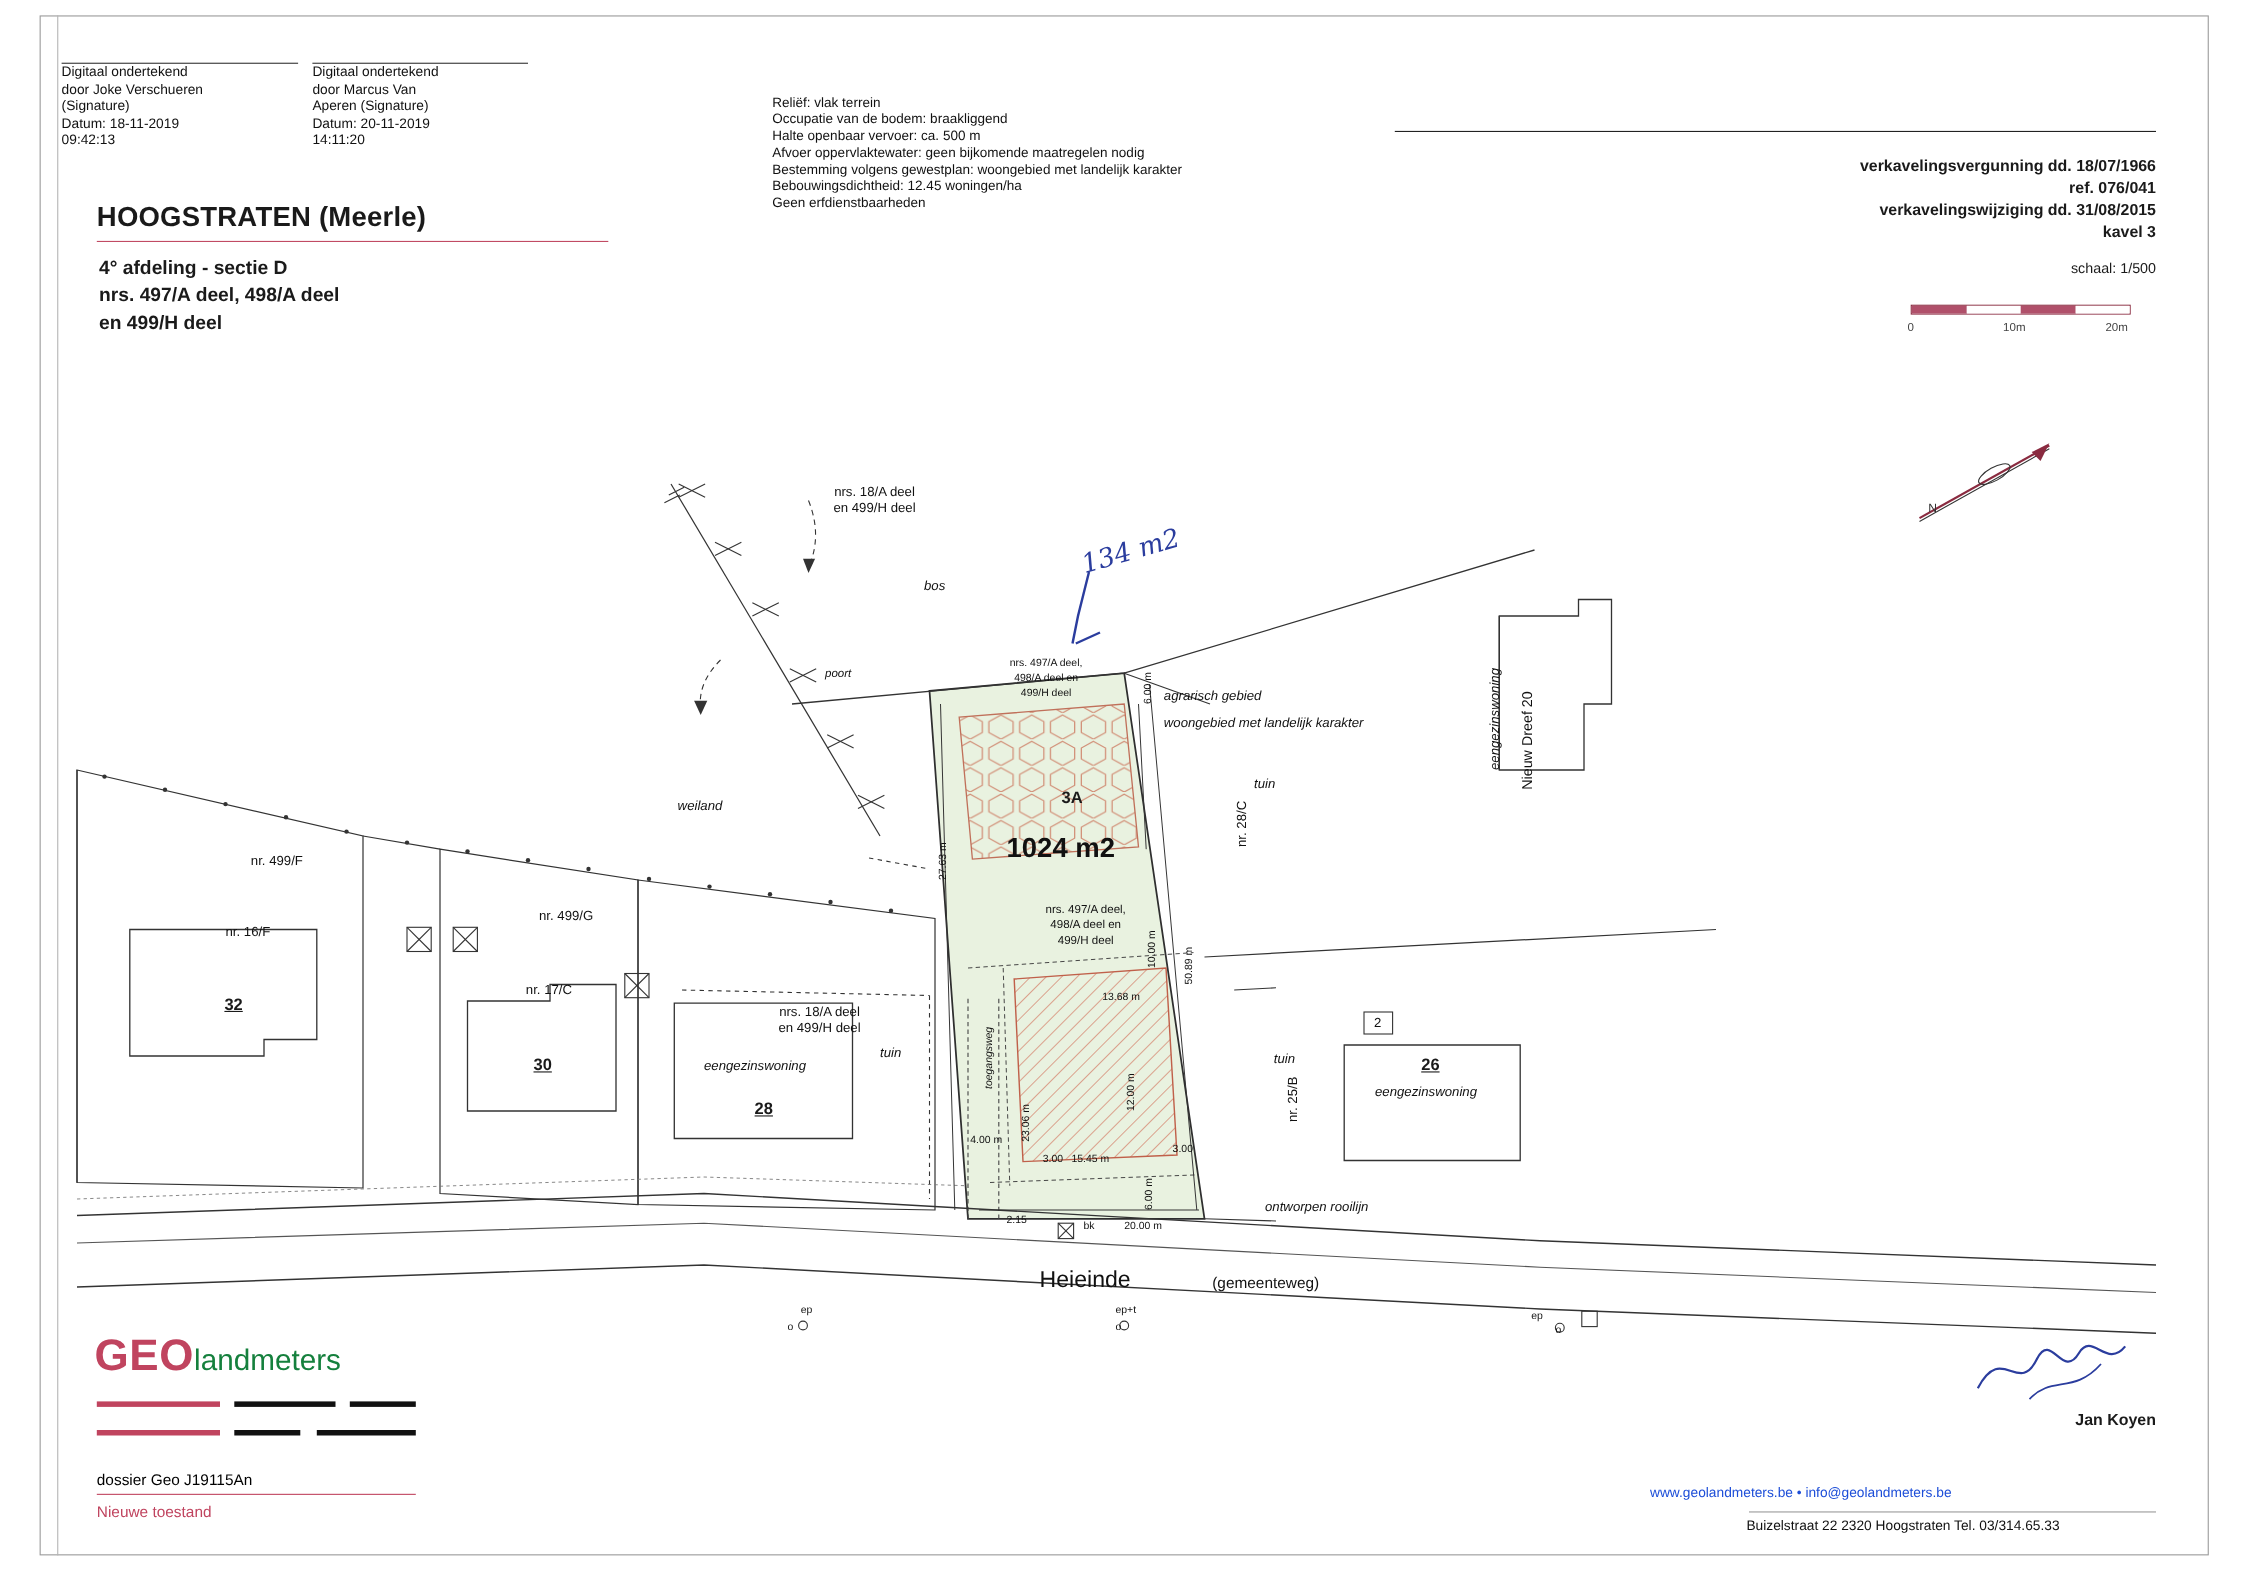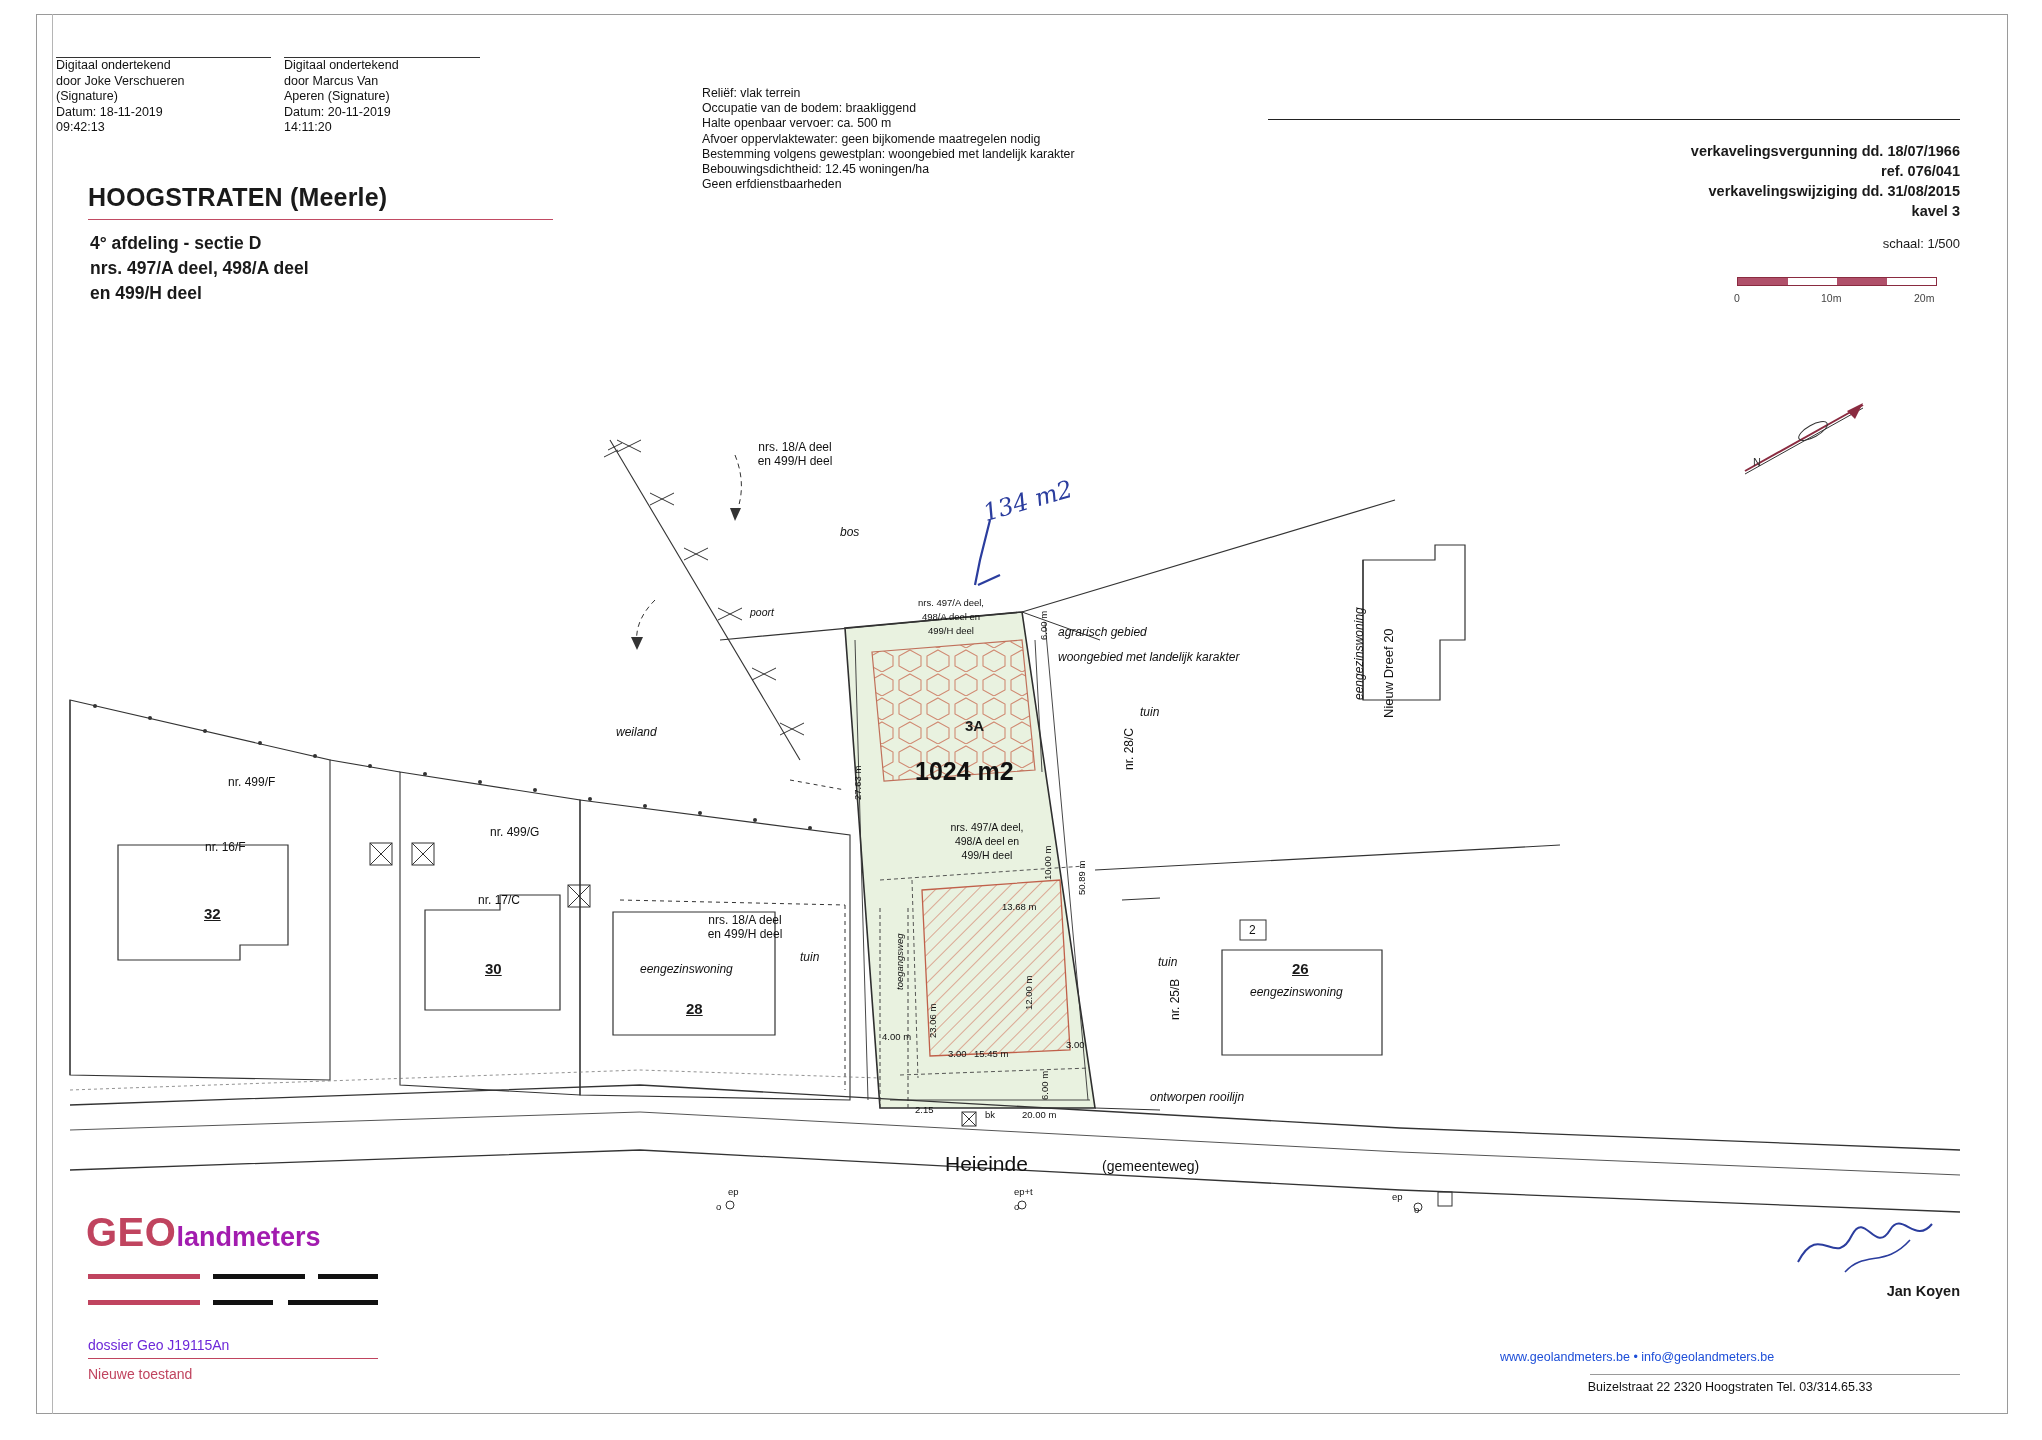--- a/index.html
+++ b/index.html
@@ -186,33 +186,33 @@
 
   
   .geo-logo {
     position: absolute;
     font-size: 40px;
     font-weight: bold;
     color: #c0445f;
     letter-spacing: .5px;
   }
   .geo-logo .lm {
-    color: #a21caf;
-    font-weight: bold;
+    color: #15803d;
+    font-weight: normal;
     font-size: 27px;
     letter-spacing: 0;
   }
   .bar { position: absolute; height: 5px; }
   .bar.red { background: #c0445f; }
   .bar.black { background: #111; }
 
   .dossier {
     position: absolute;
     font-size: 14px;
-    color: #6d28d9;
+    color: #000000;
   }
   .dossier-rule {
     position: absolute;
     height: 0;
     border-top: 1px solid #c0445f;
   }
   .nieuwe {
     position: absolute;
     font-size: 14px;
     color: #c0445f;

